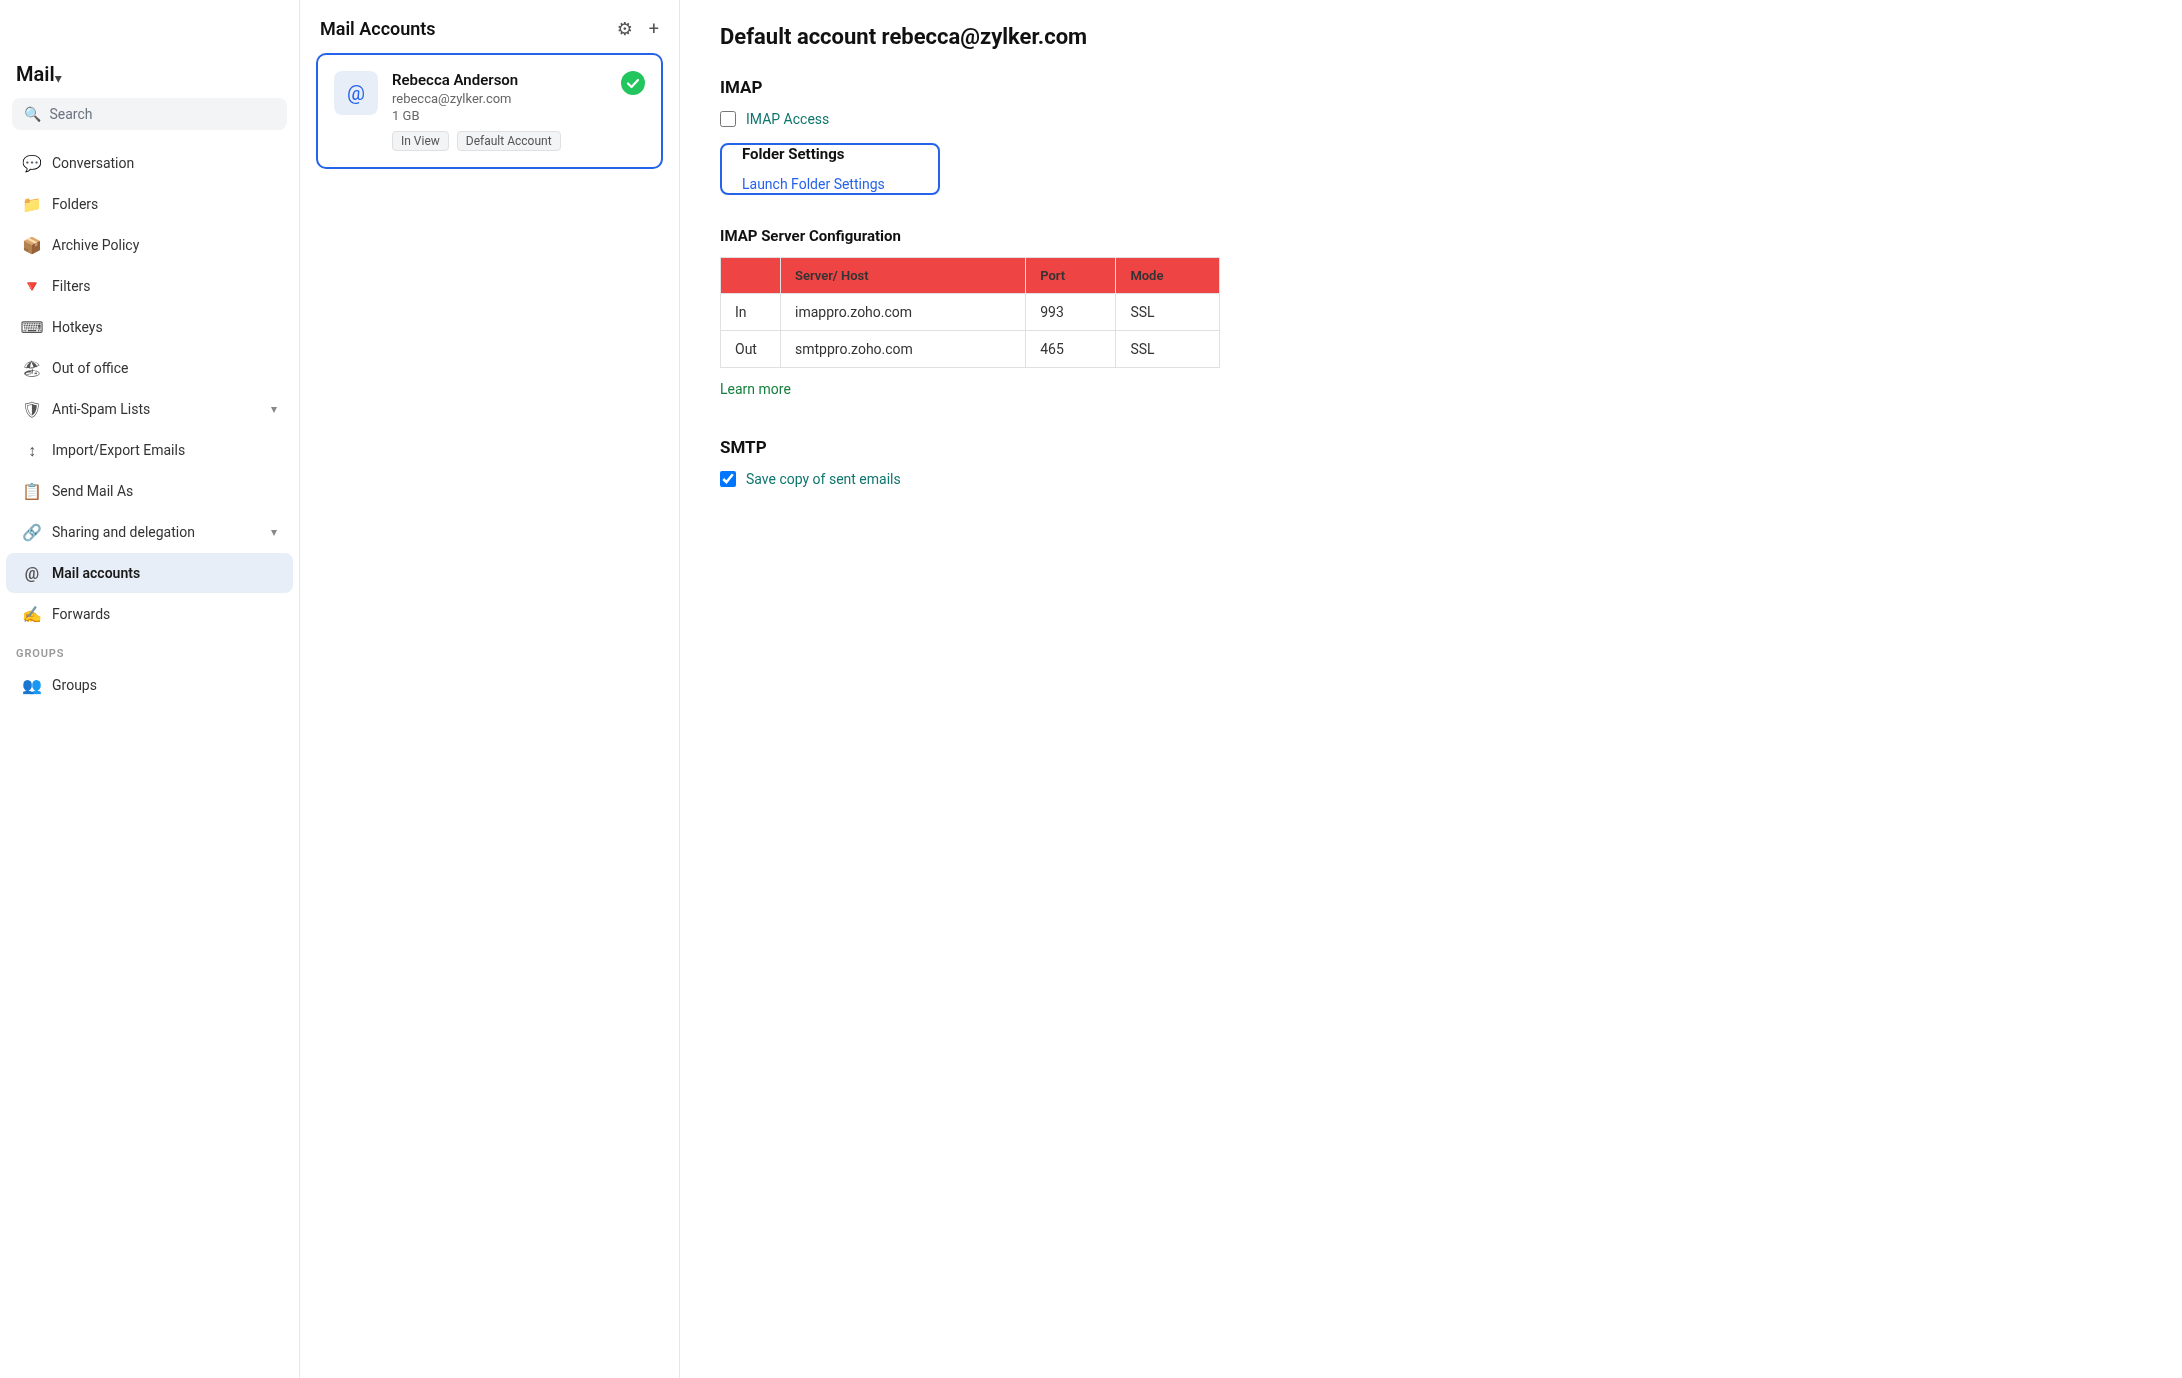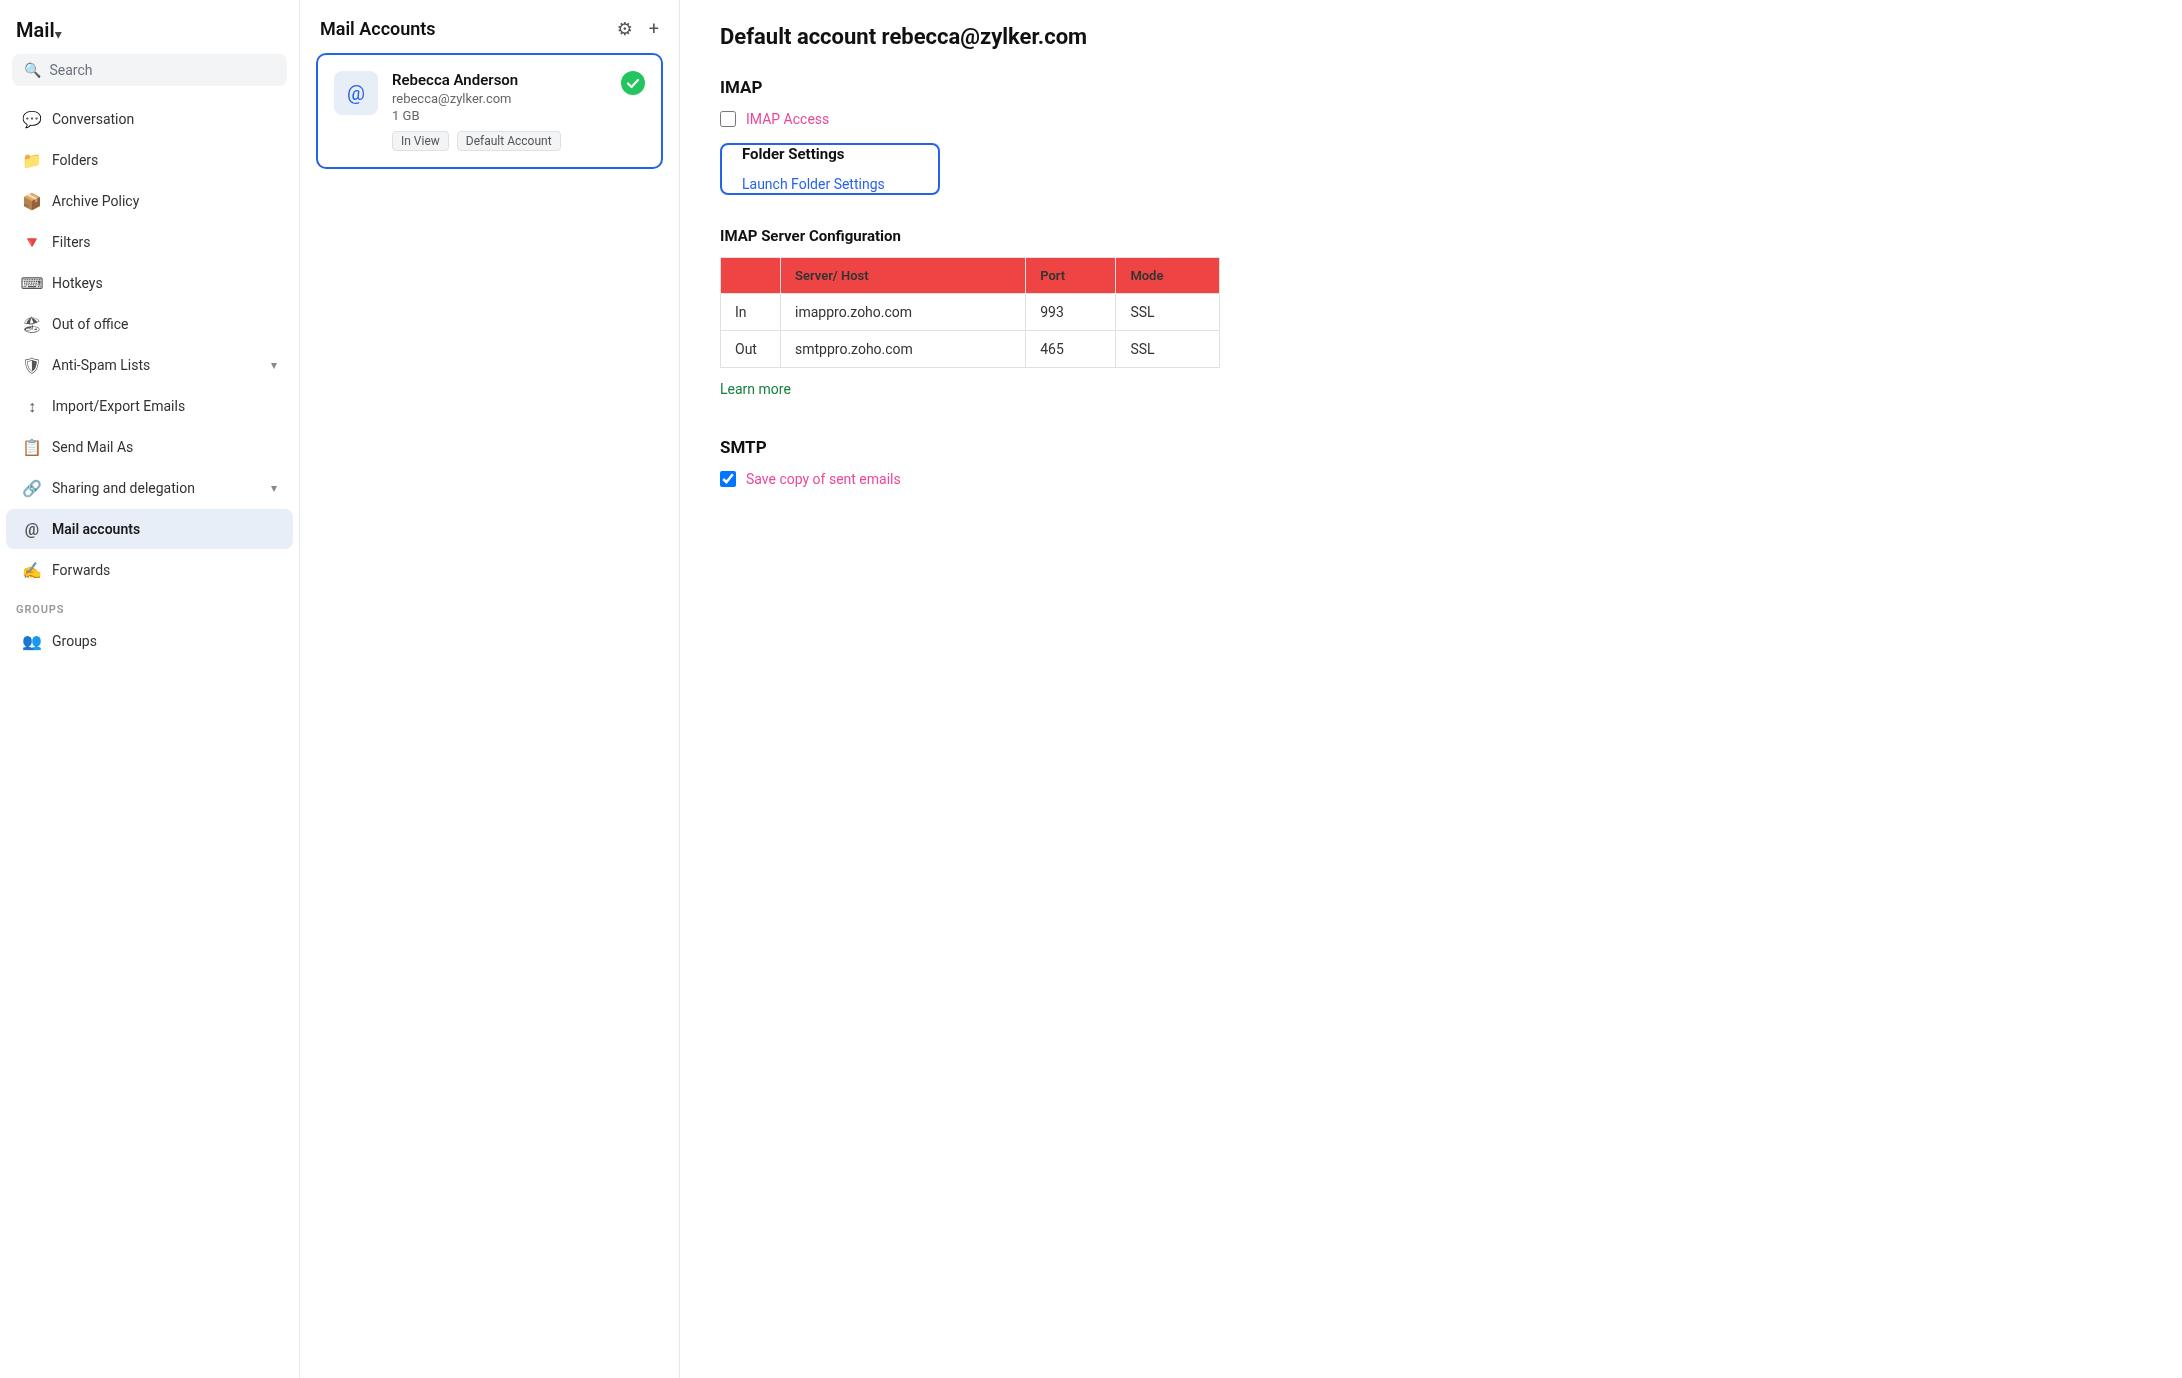--- a/index.html
+++ b/index.html
@@ -1,20 +1,20 @@
 <!DOCTYPE html>
 <html><head>
   <meta charset="utf-8">
   <style>
     * { box-sizing: border-box; margin: 0; padding: 0; }
     body { font-family: -apple-system, BlinkMacSystemFont, 'Segoe UI', Roboto, sans-serif; background: #fff; display: flex; height: 100vh; overflow: hidden; font-size: 15px; }
 
     
     .sidebar { width: 300px; border-right: 1px solid #e5e7eb; display: flex; flex-direction: column; background: #fff; flex-shrink: 0; overflow-y: auto; }
-    .sidebar-header { padding: 18px 16px 12px; display: flex; align-items: flex-end; cursor: pointer; }
+    .sidebar-header { padding: 18px 16px 12px; display: flex; align-items: flex-end; cursor: pointer; margin-top: 44px; }
     .sidebar-header-title { font-size: 20px; font-weight: 600; color: #111; }
     .sidebar-header-chevron { font-size: 14px; color: #444; }
 
     .search-bar { margin: 0 12px 12px; display: flex; align-items: center; background: #f3f4f6; border-radius: 8px; padding: 8px 12px; gap: 8px; cursor: text; }
     .search-bar-icon { color: #6b7280; font-size: 14px; }
     .search-bar-text { color: #6b7280; font-size: 14px; }
 
     .nav-item { display: flex; align-items: center; gap: 10px; padding: 10px 16px; cursor: pointer; border-radius: 8px; margin: 1px 6px; color: #333; font-size: 14px; position: relative; }
     .nav-item.active { background: #e8eef7; font-weight: 600; color: #1a1a1a; }
     .nav-item .icon { width: 20px; height: 20px; display: flex; align-items: center; justify-content: center; flex-shrink: 0; color: #555; font-size: 16px; }
@@ -41,21 +41,21 @@
 
     
     .main-content { flex: 1; overflow-y: auto; padding: 24px 40px; background: #fff; }
     .main-title { font-size: 22px; font-weight: 700; color: #111; margin-bottom: 28px; }
 
     .section-title { font-size: 17px; font-weight: 700; color: #111; margin-bottom: 14px; }
     .section { margin-bottom: 32px; }
 
     .checkbox-row { display: flex; align-items: center; gap: 10px; margin-bottom: 16px; }
     .checkbox-row input[type=checkbox] { width: 16px; height: 16px; cursor: pointer; }
-    .checkbox-label { font-size: 14px; color: #ec4899; }
+    .checkbox-label { font-size: 14px; color: #0f766e; }
 
     .folder-settings-box { border: 2px solid #2563eb; border-radius: 8px; padding: 0 20px; display: inline-block; min-width: 220px; margin-bottom: 0; }
     .folder-settings-title { font-size: 15px; font-weight: 700; color: #111; margin-bottom: 12px; }
     .folder-settings-link { color: #2563eb; font-size: 14px; text-decoration: none; cursor: pointer; }
 
     .config-section-title { font-size: 15px; font-weight: 700; color: #111; margin-bottom: 12px; }
 
     .imap-table { border-collapse: collapse; width: 500px; margin-bottom: 12px; border: 1px solid #e0e0e0; }
     .imap-table th { background: #ef4444; border: 1px solid #e0e0e0; padding: 10px 14px; font-size: 13px; font-weight: 600; color: #333; text-align: left; }
     .imap-table td { border: 1px solid #e0e0e0; padding: 10px 14px; font-size: 14px; color: #333; }

